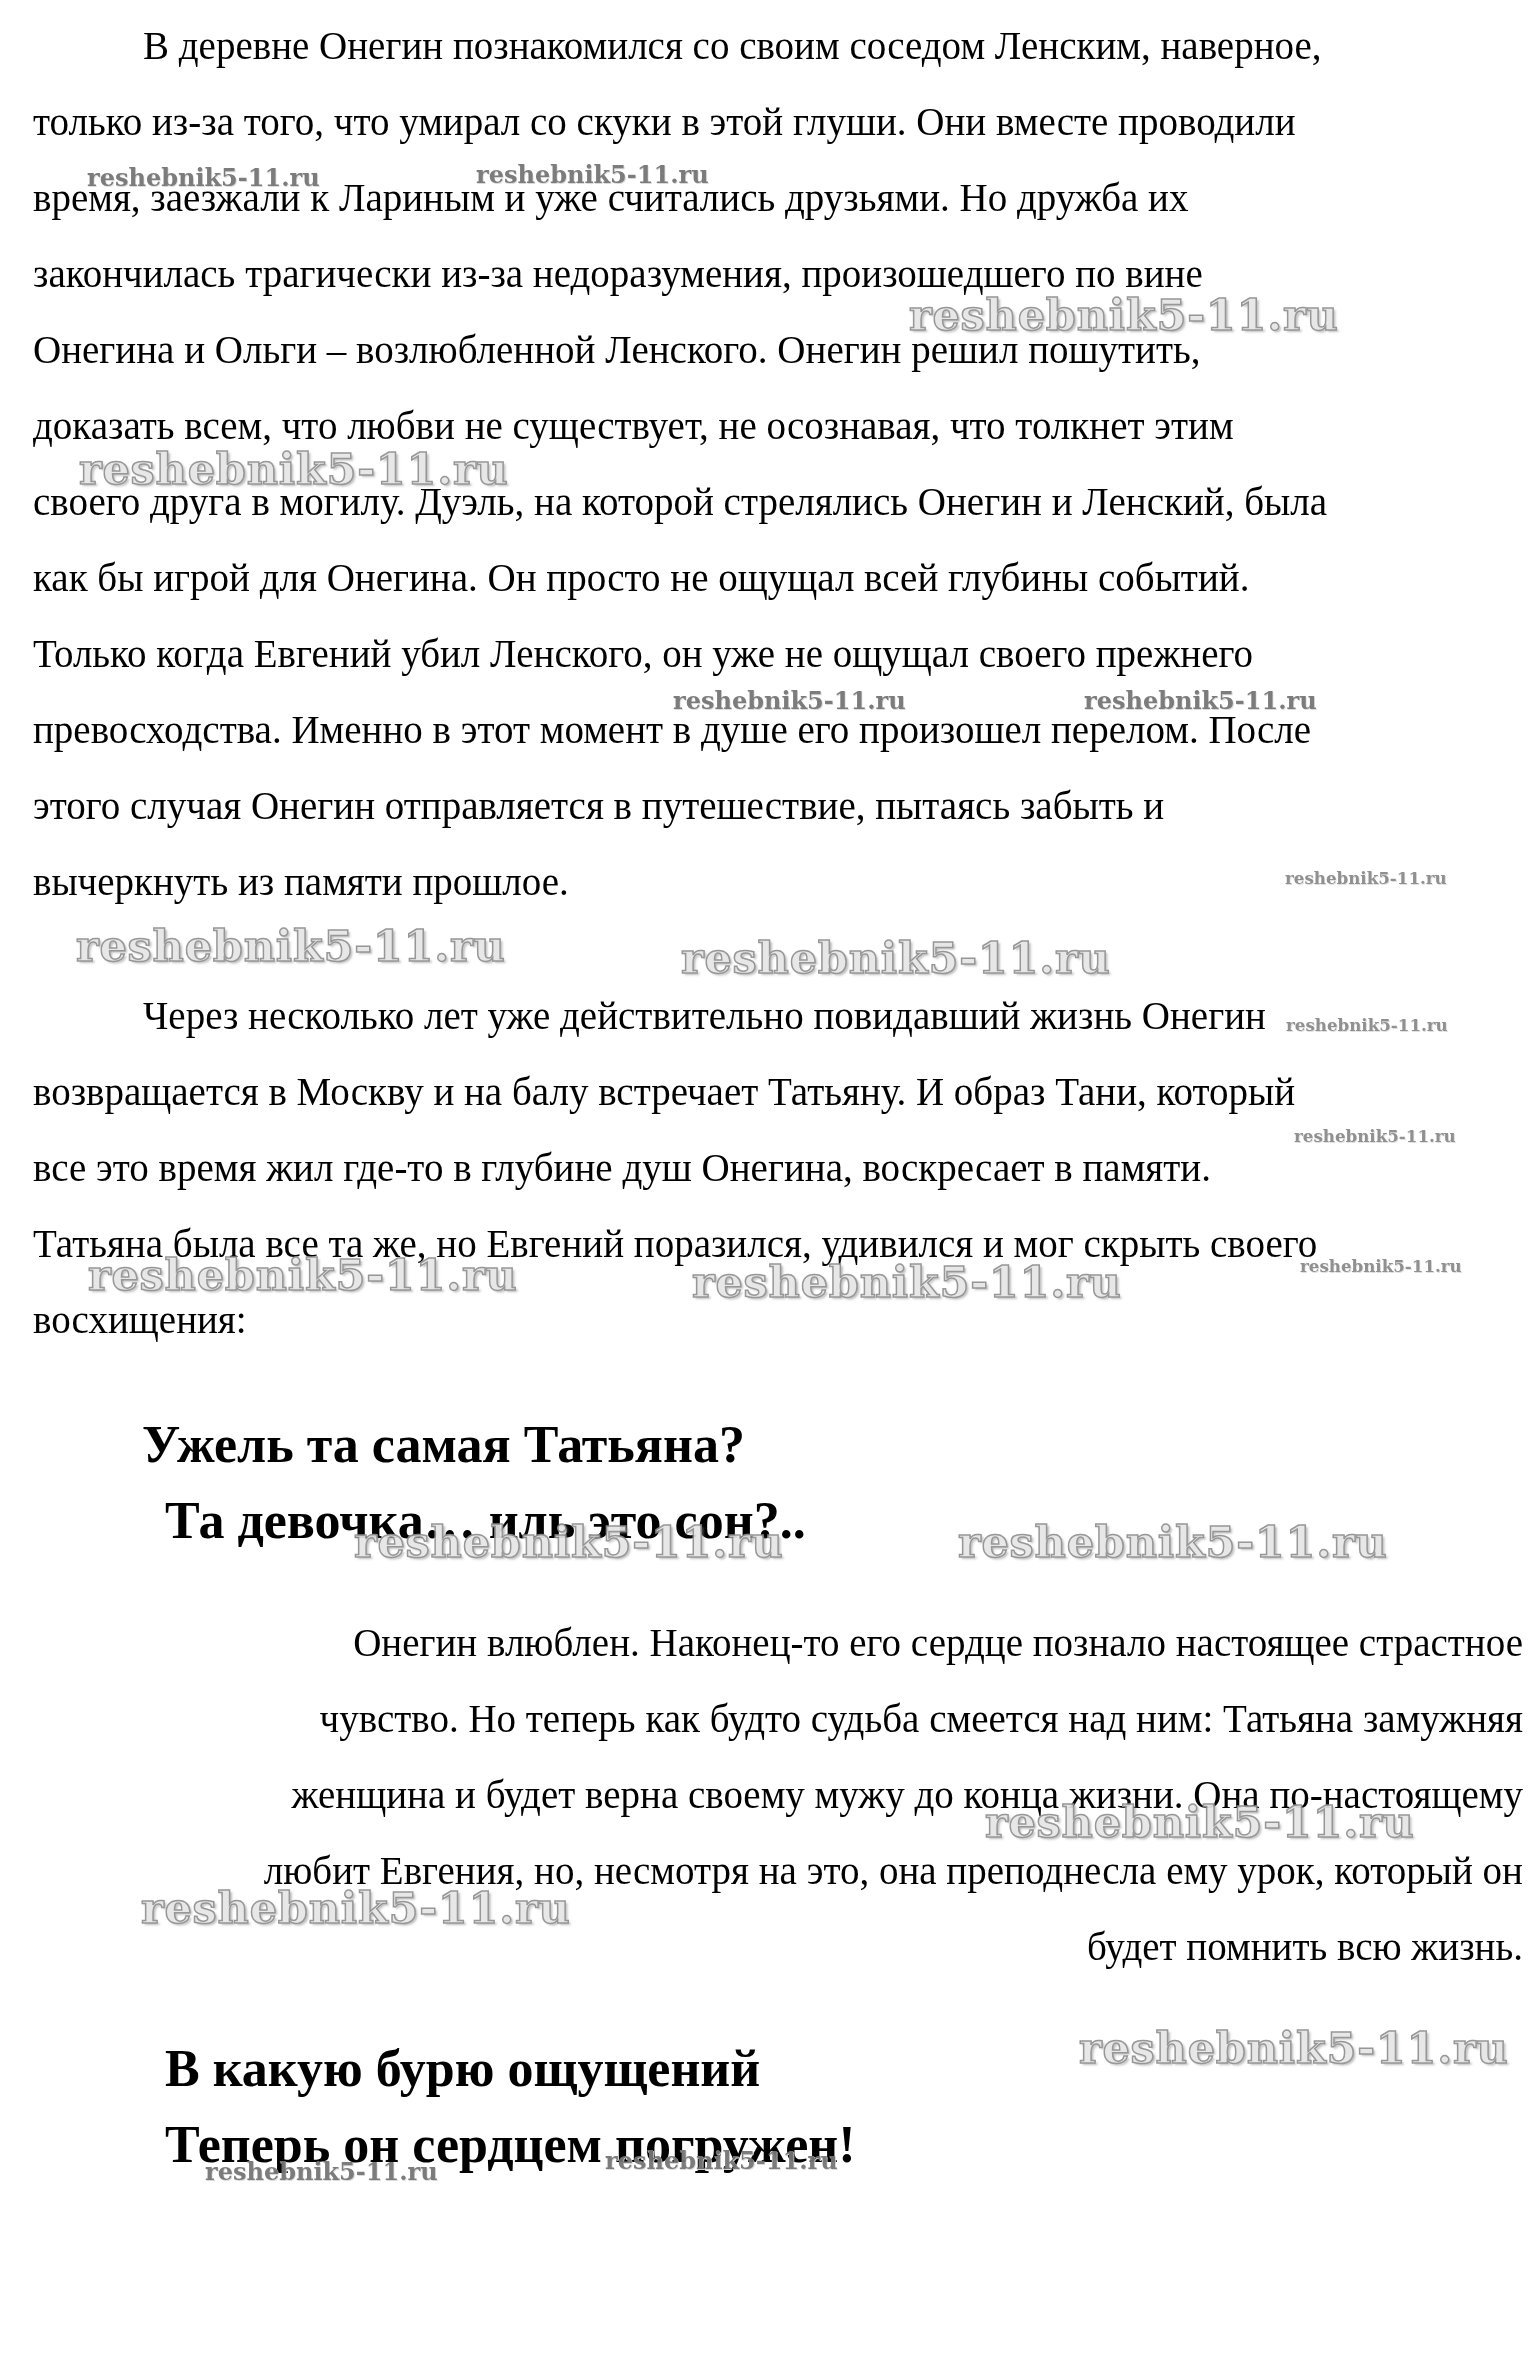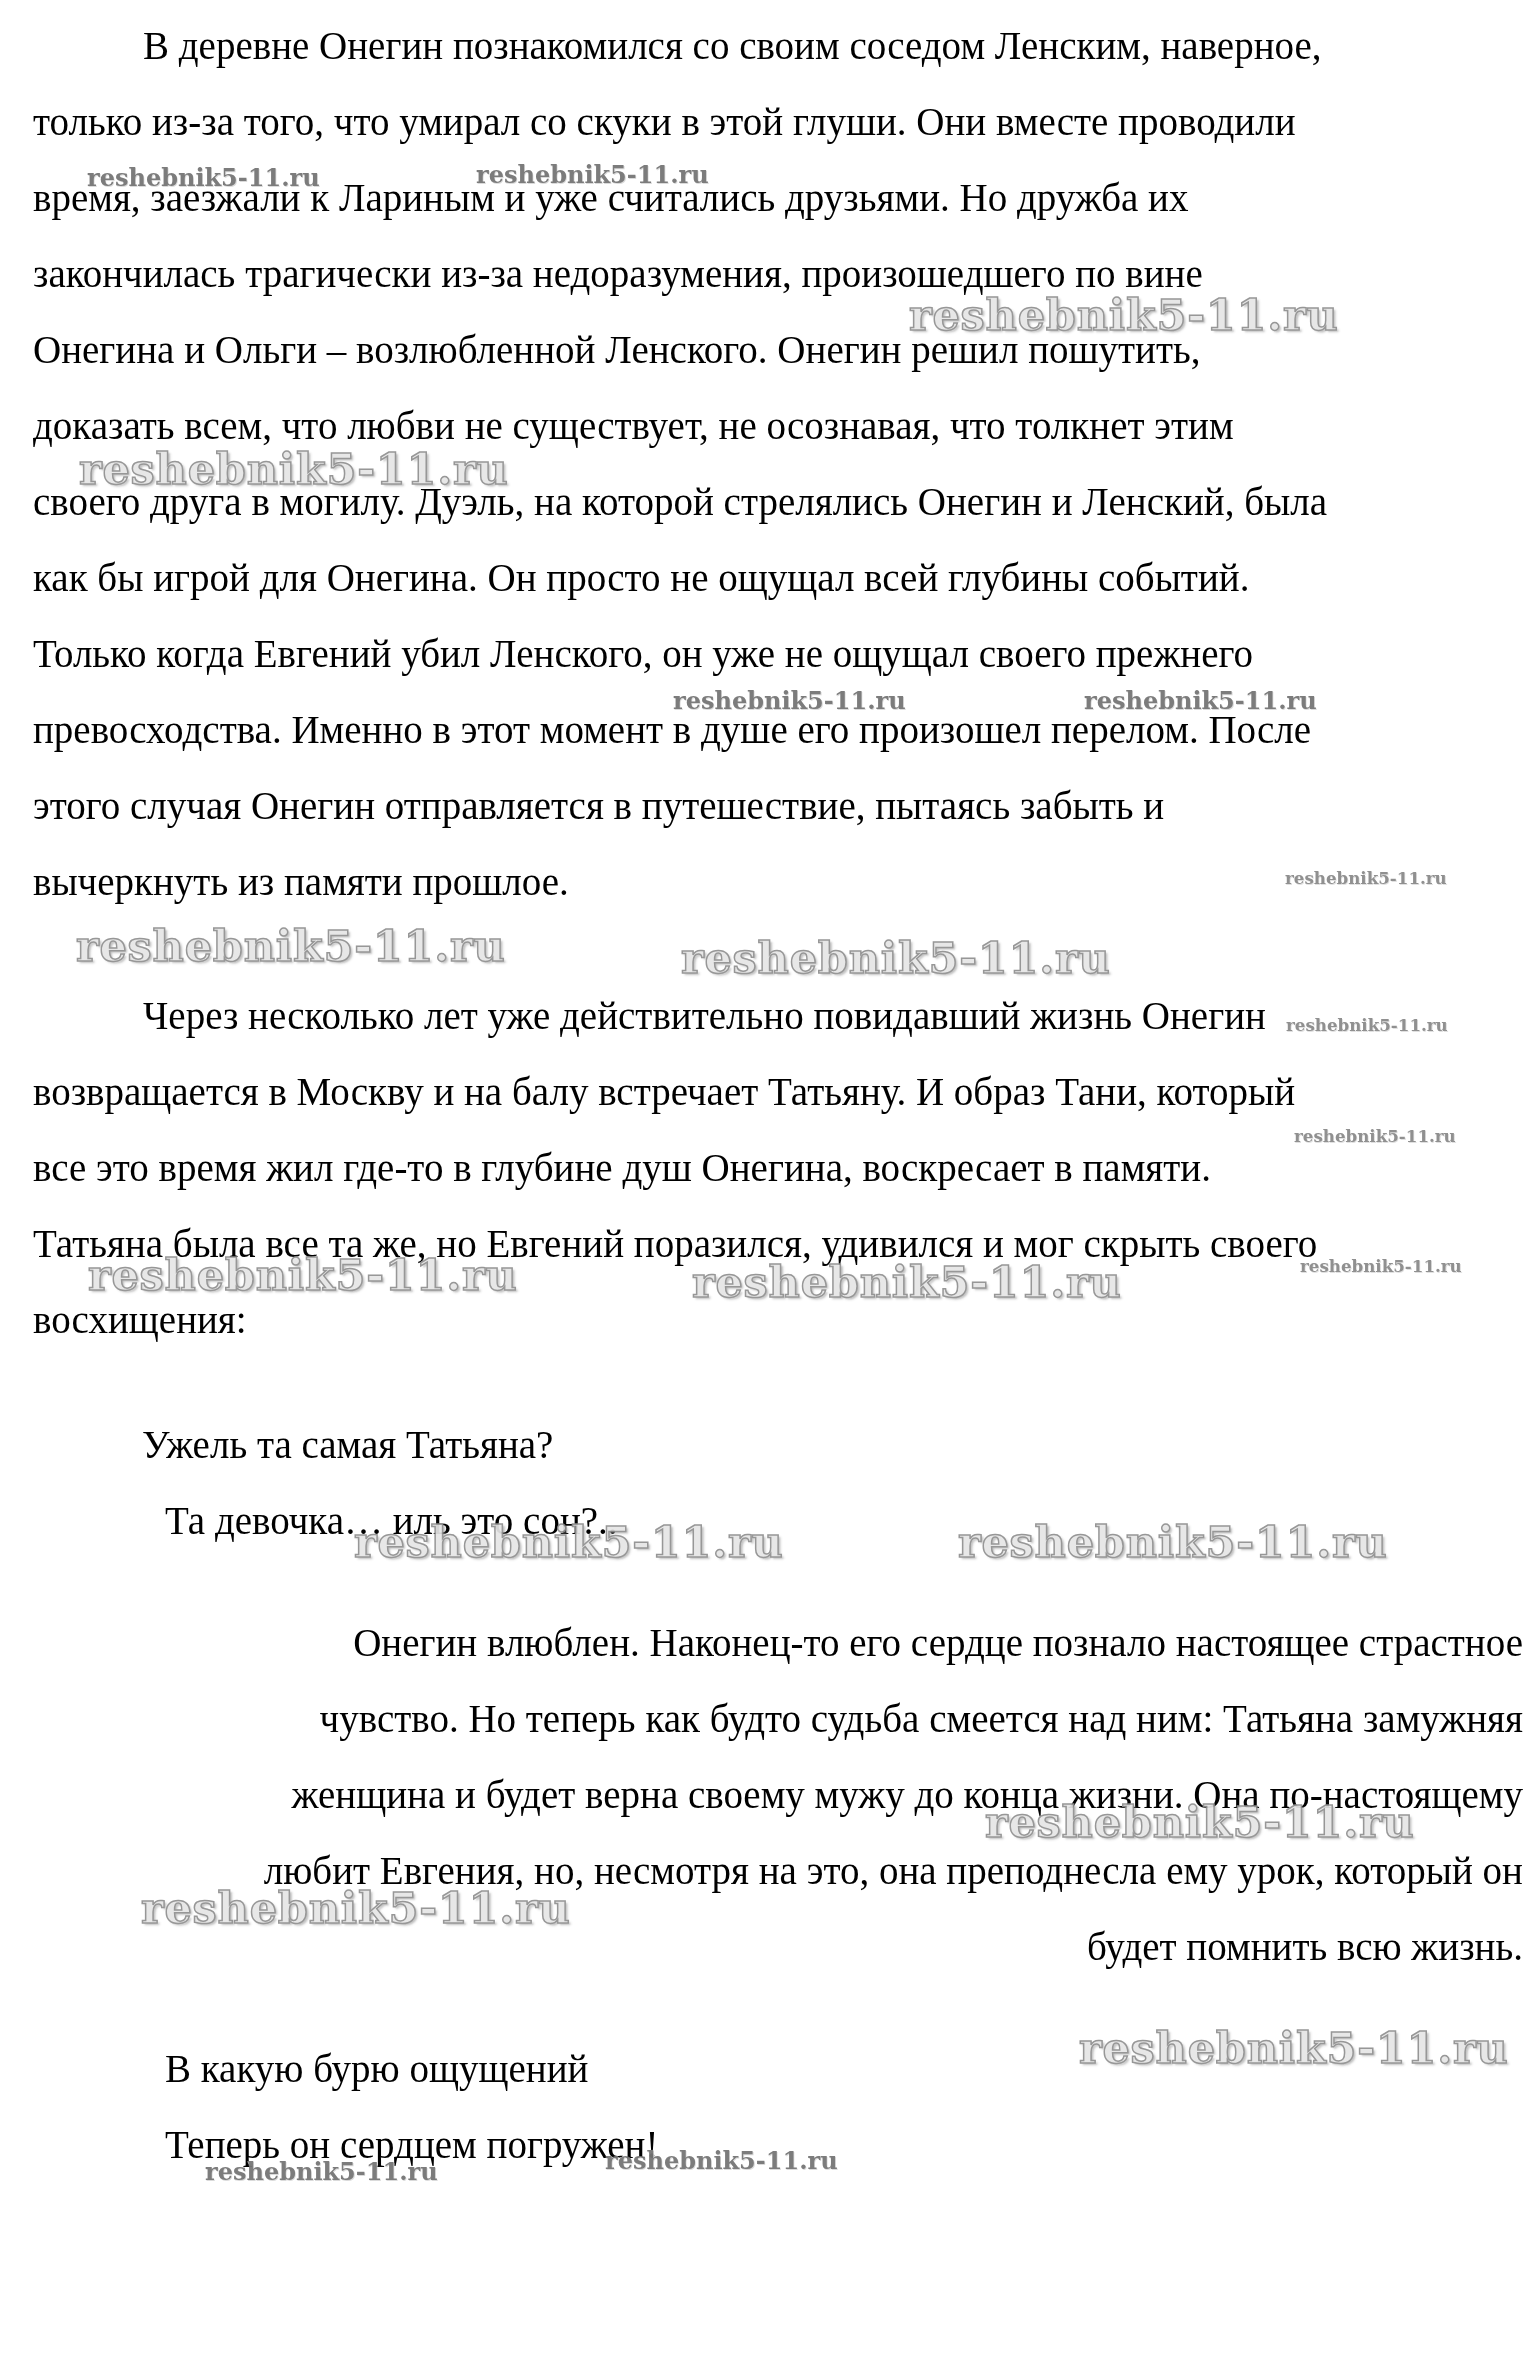--- a/index.html
+++ b/index.html
@@ -21,21 +21,21 @@
     z-index: 1;
   }
   .para {
     font-size: 39px;
     line-height: 76px;
     white-space: pre;
   }
   .indent { text-indent: 110px; }
   .para-2 { margin-top: 58px; }
   .para-3 { margin-top: 46px; text-align: right; }
-  .verse { font-size: 39px; line-height: 76px; }
+  .verse { font-size: 52px; line-height: 76px; font-weight: bold; }
   .verse-1 { margin-top: 49px; }
   .verse-2 { margin-top: 46px; }
   .verse-line { white-space: pre; padding-left: 132px; }
   .verse-line-first { padding-left: 109px; }
   .wm {
     position: absolute;
     z-index: 2;
     font-family: "DejaVu Serif", serif;
     font-weight: bold;
     white-space: nowrap;

